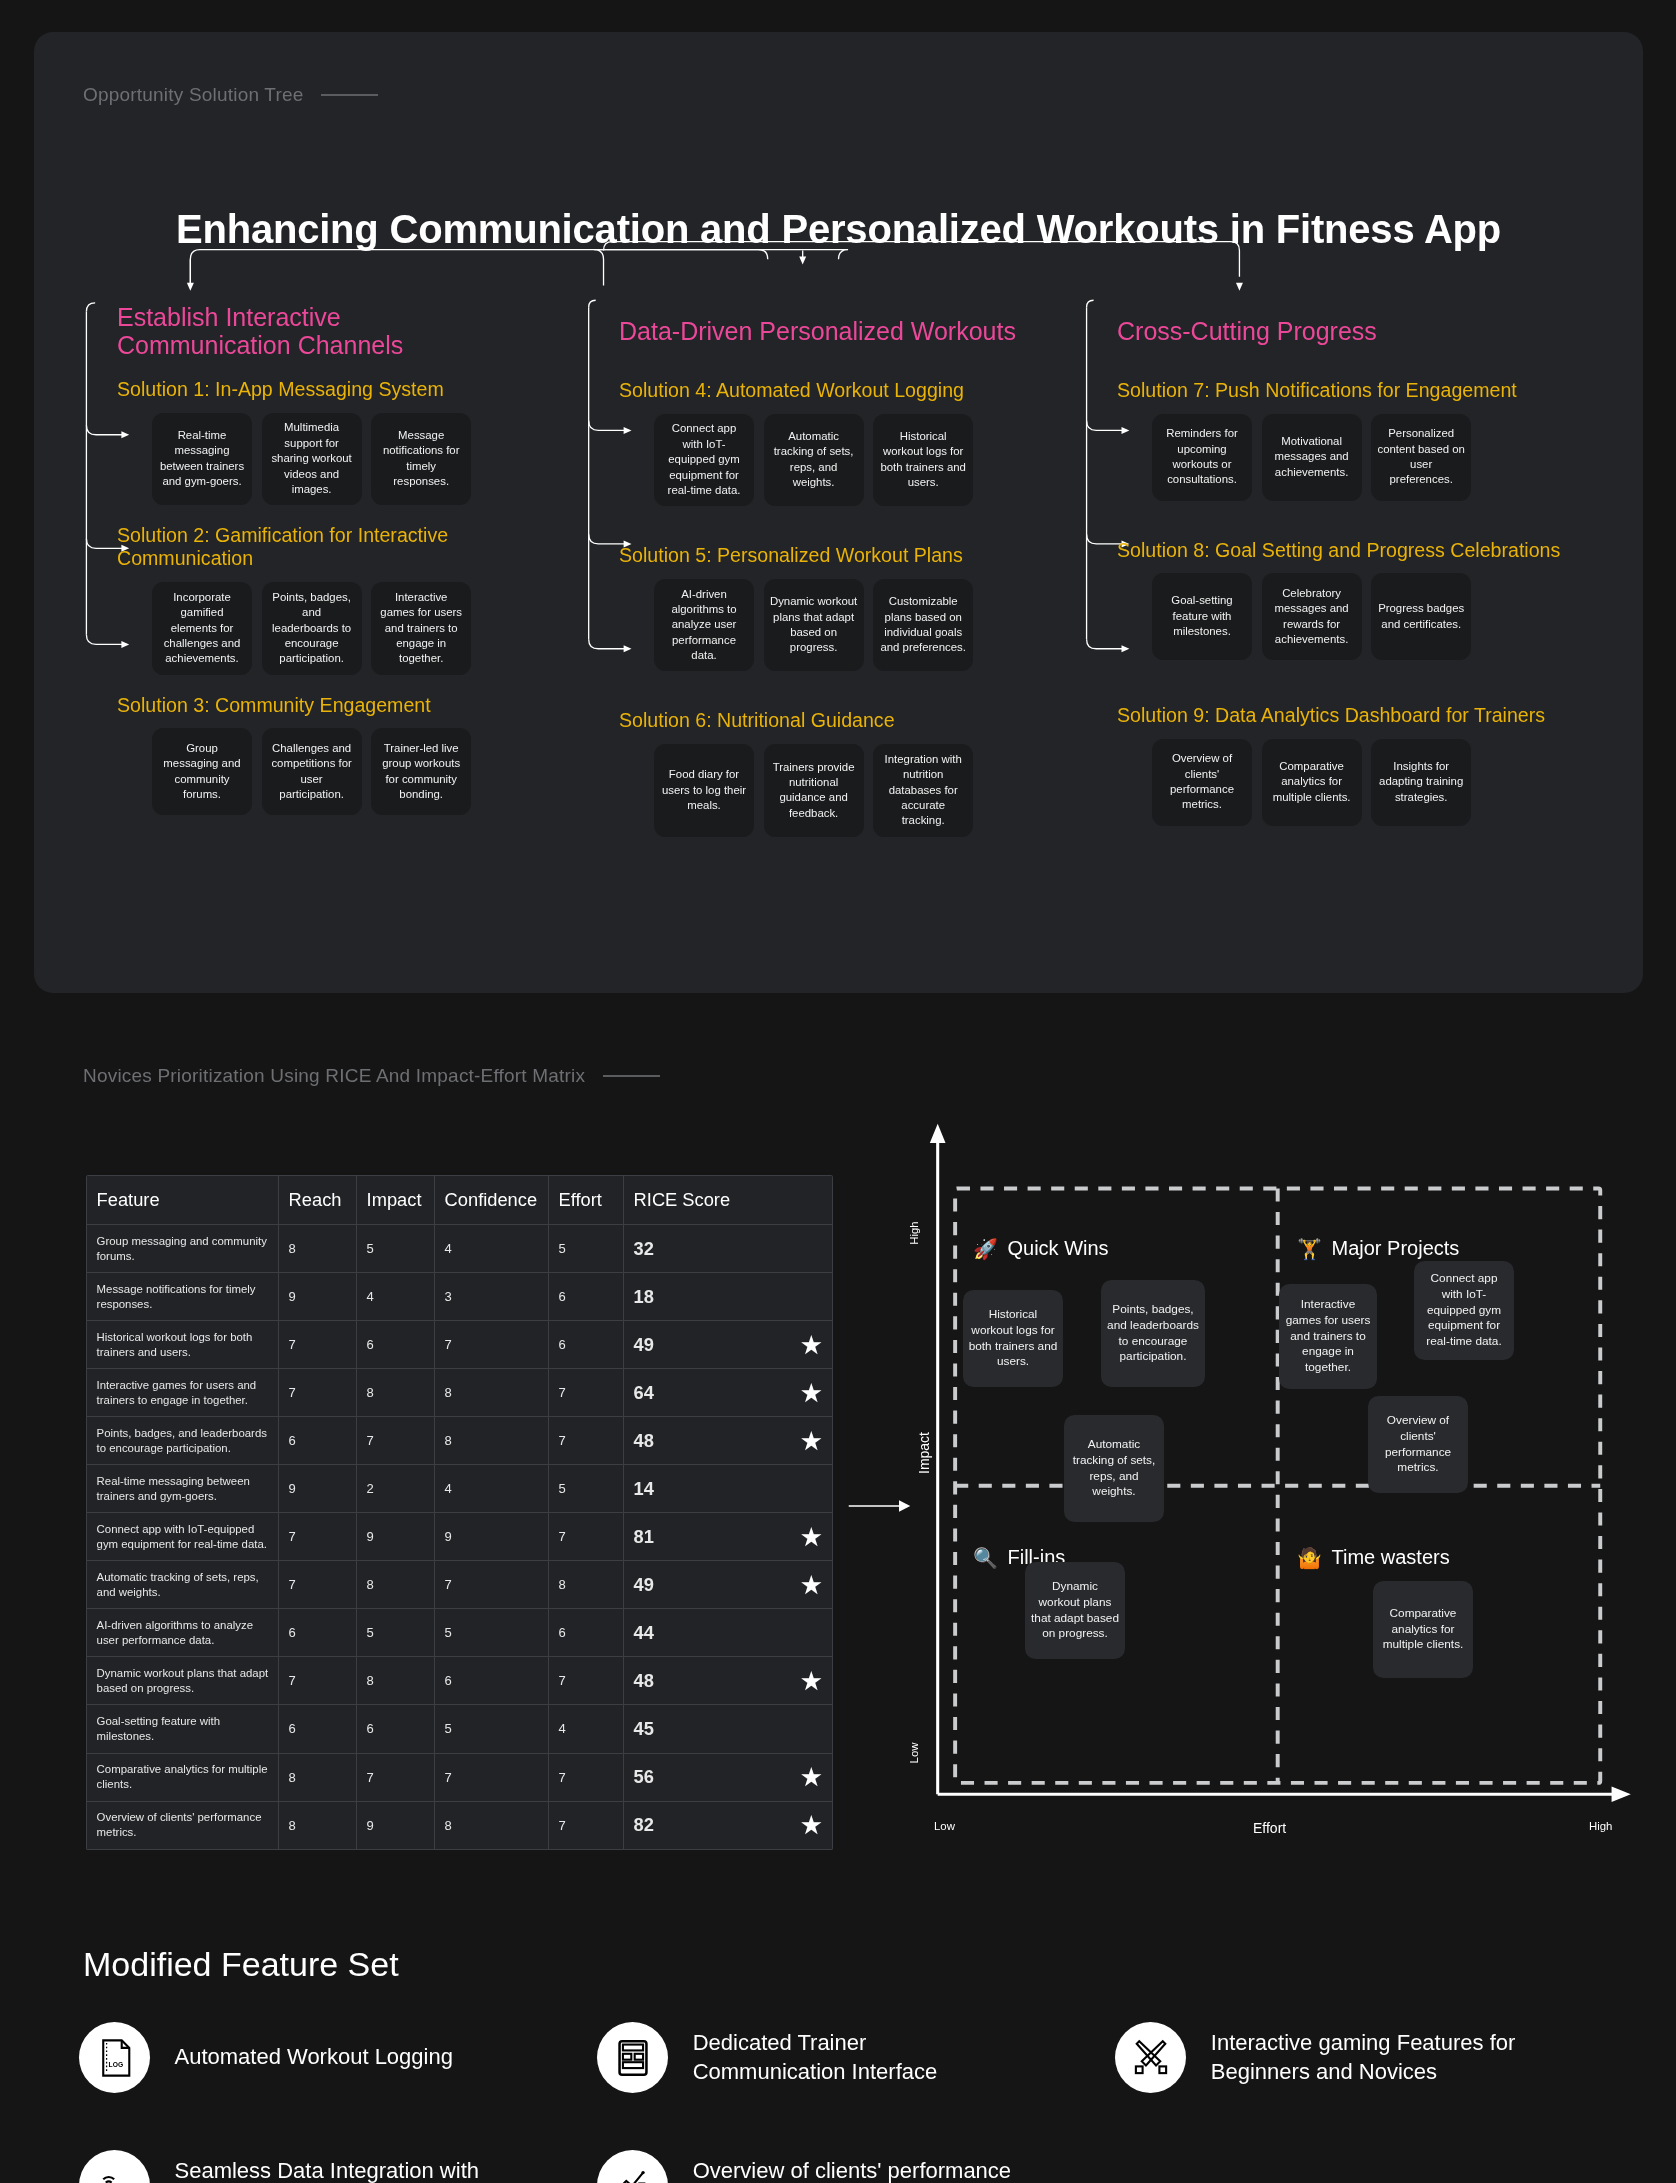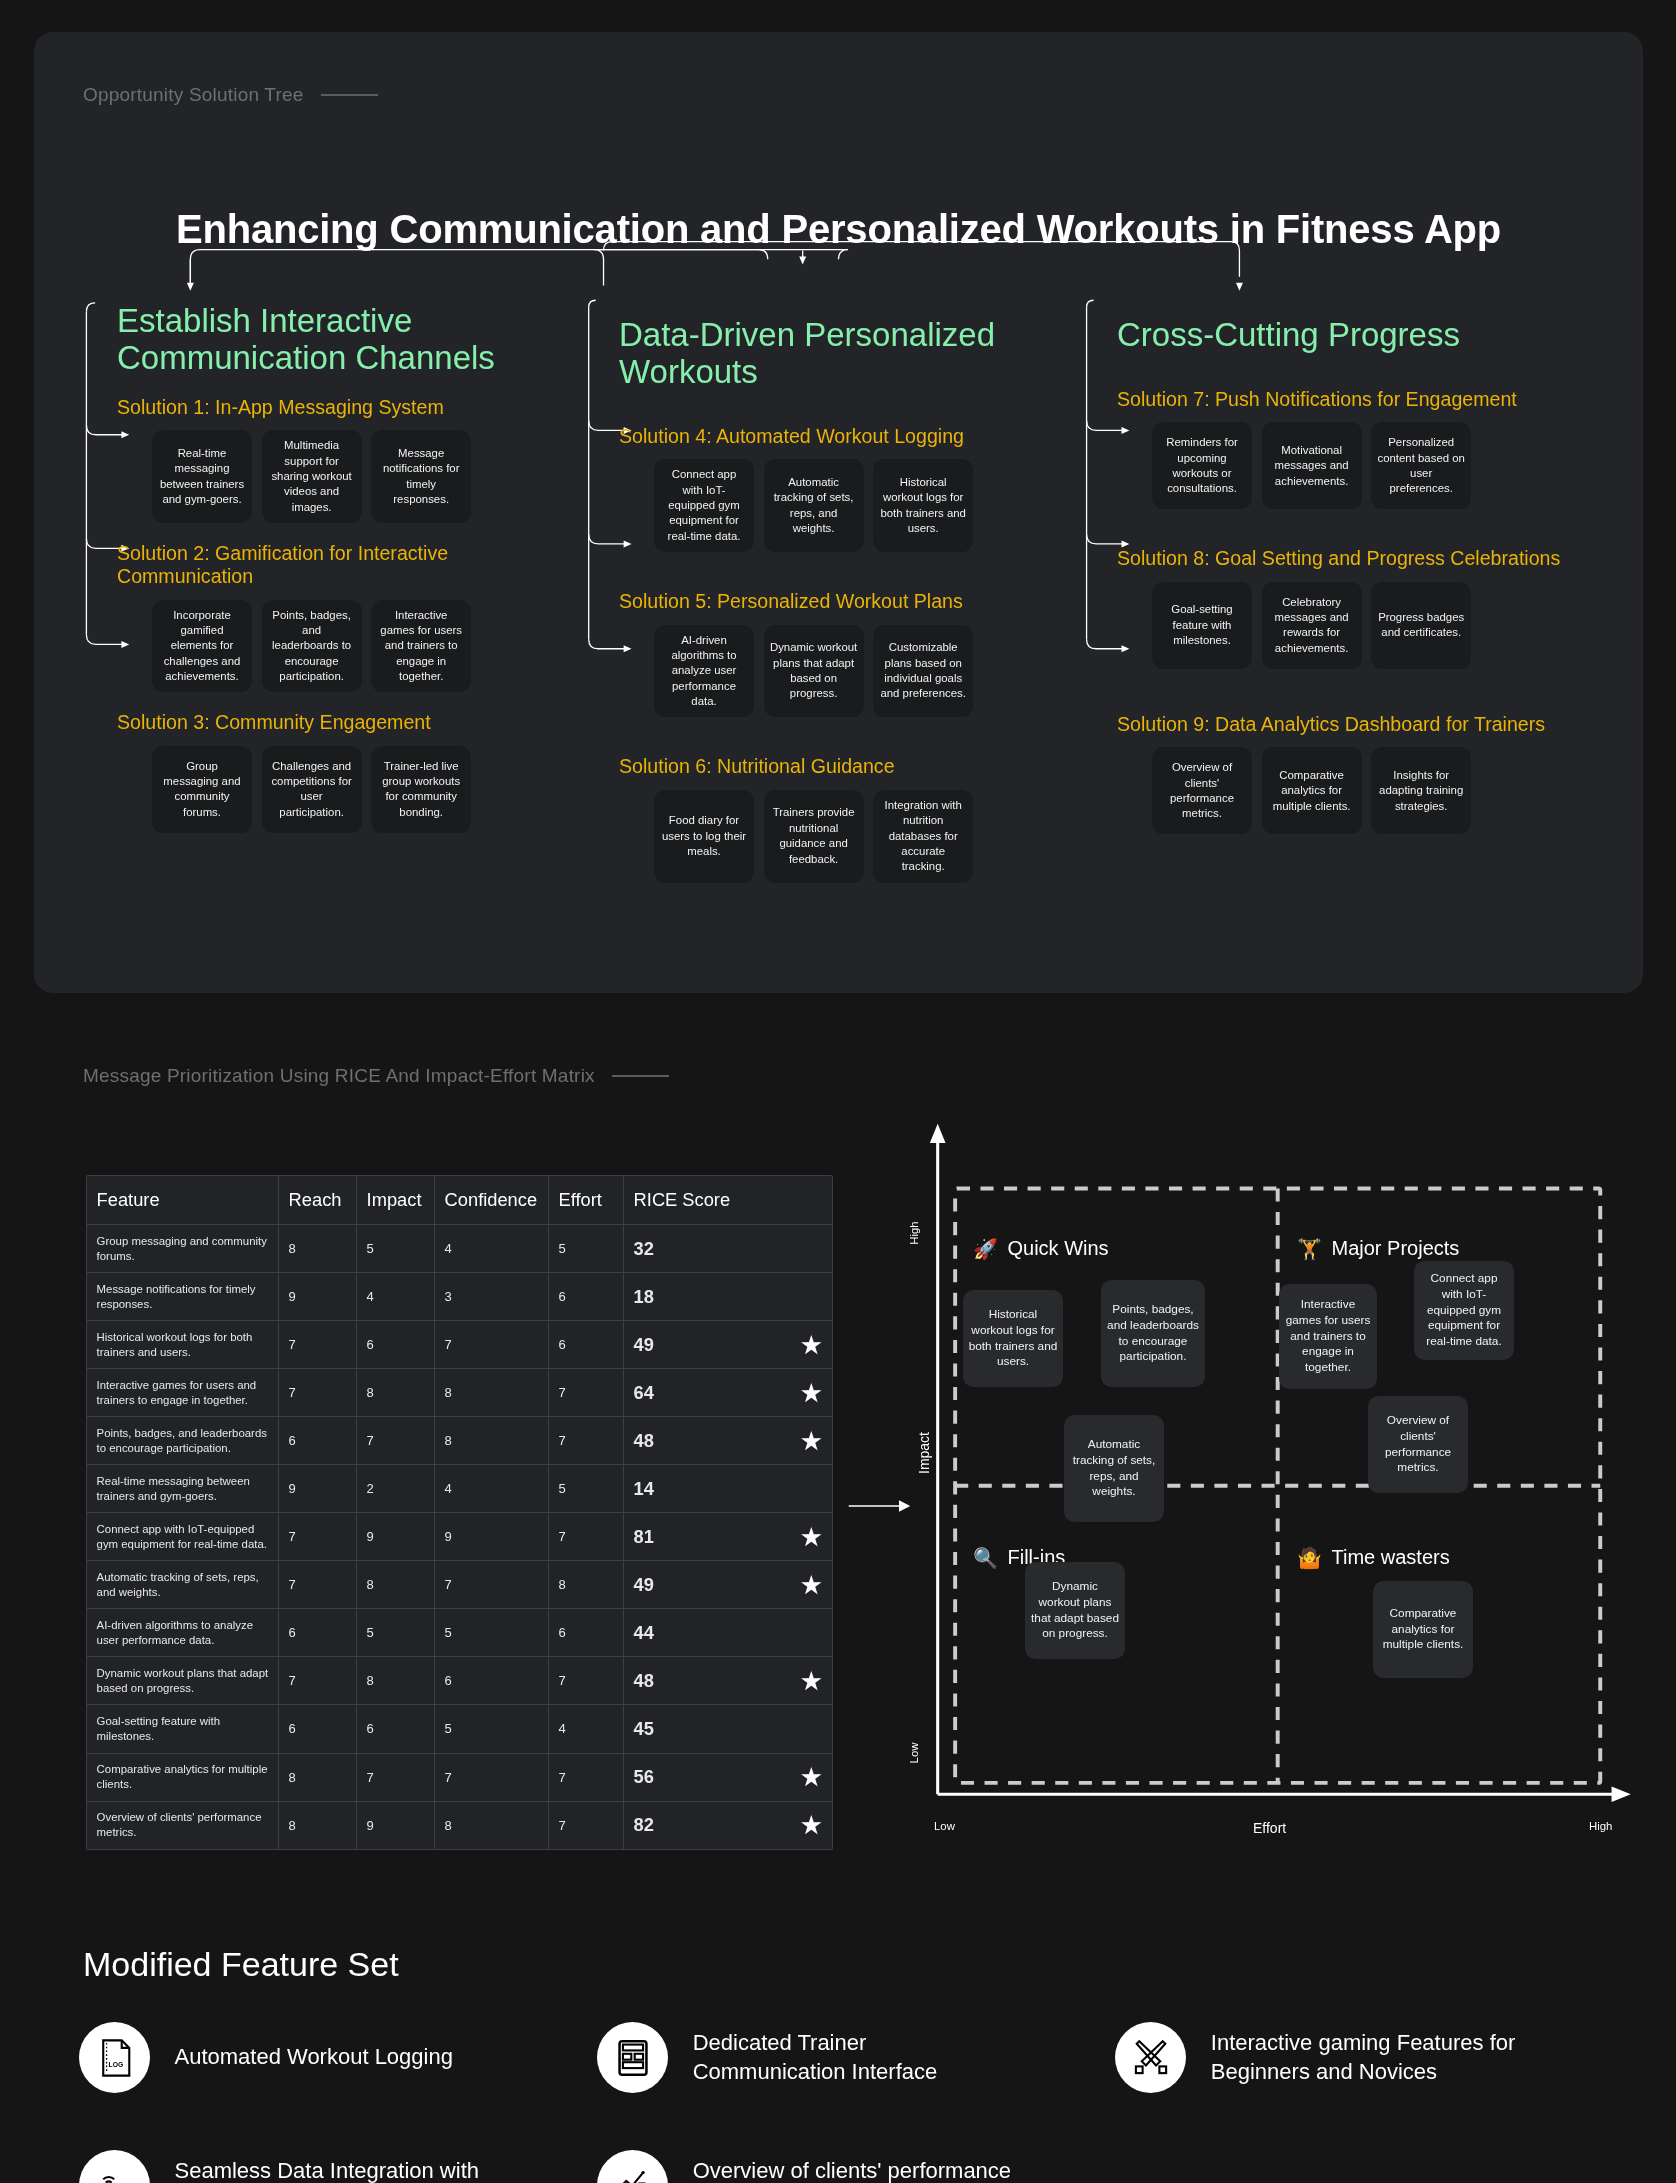--- a/index.html
+++ b/index.html
@@ -41,22 +41,22 @@
     letter-spacing: -0.2px;
   }
 
   
   .col { position: absolute; top: 271px; }
   .col-1 { left: 83px;  width: 472px; }
   .col-2 { left: 585px; width: 472px; }
   .col-3 { left: 1083px; width: 515px; }
 
   .col-head {
-    color: #86efac;
-    font-size: 33px;
+    color: #ec4899;
+    font-size: 25px;
     line-height: 1.12;
     margin-bottom: 4.4px;
     white-space: pre-line;
   }
   .sol-block { margin-top: 19px; }
   .sol-title {
     color: #eab308;
     font-size: 19.6px;
     line-height: 1.18;
     margin-bottom: 11.4px;
@@ -393,21 +393,21 @@
           </div>
         <div class="sol-card">
             <span>Insights for adapting training strategies.</span>
           </div>
       </div>
     </div>
   </div>
 </div>
 
 <div class="sec-label rice-label">
-  <span>Message Prioritization Using RICE And Impact-Effort Matrix</span>
+  <span>Novices Prioritization Using RICE And Impact-Effort Matrix</span>
   <i class="rule"></i>
 </div>
 
 <table class="rice-table">
   <thead>
     <tr>
       <th class="c-feature">Feature</th>
       <th class="c-num">Reach</th>
       <th class="c-num">Impact</th>
       <th class="c-conf">Confidence</th>

